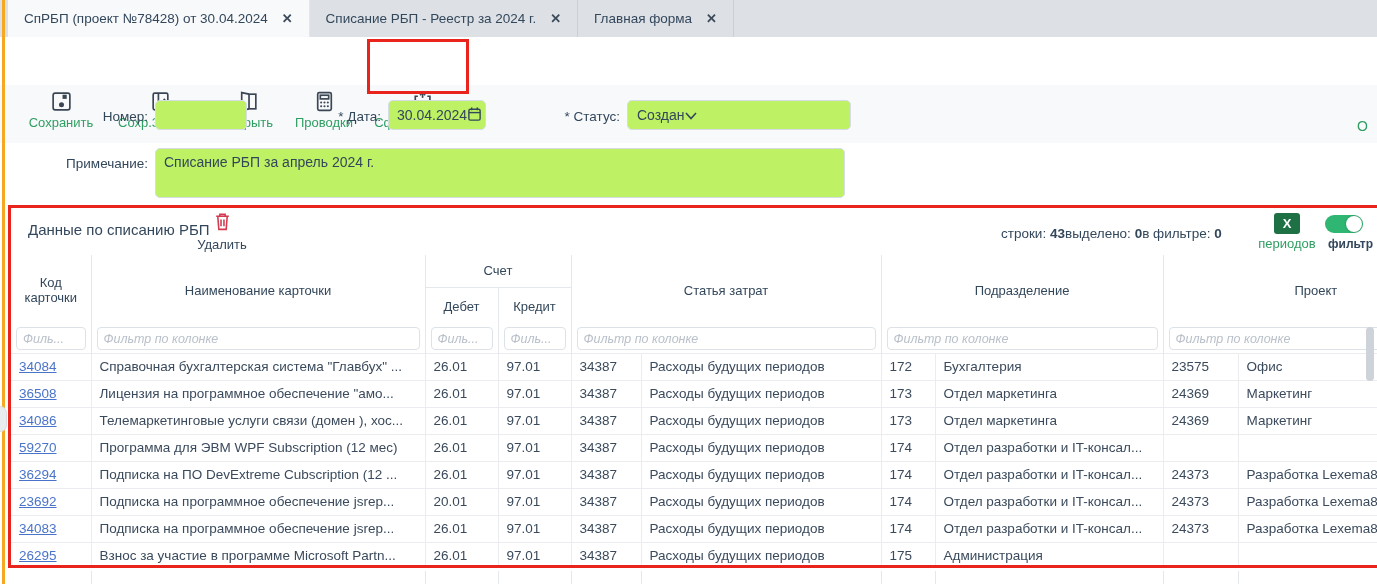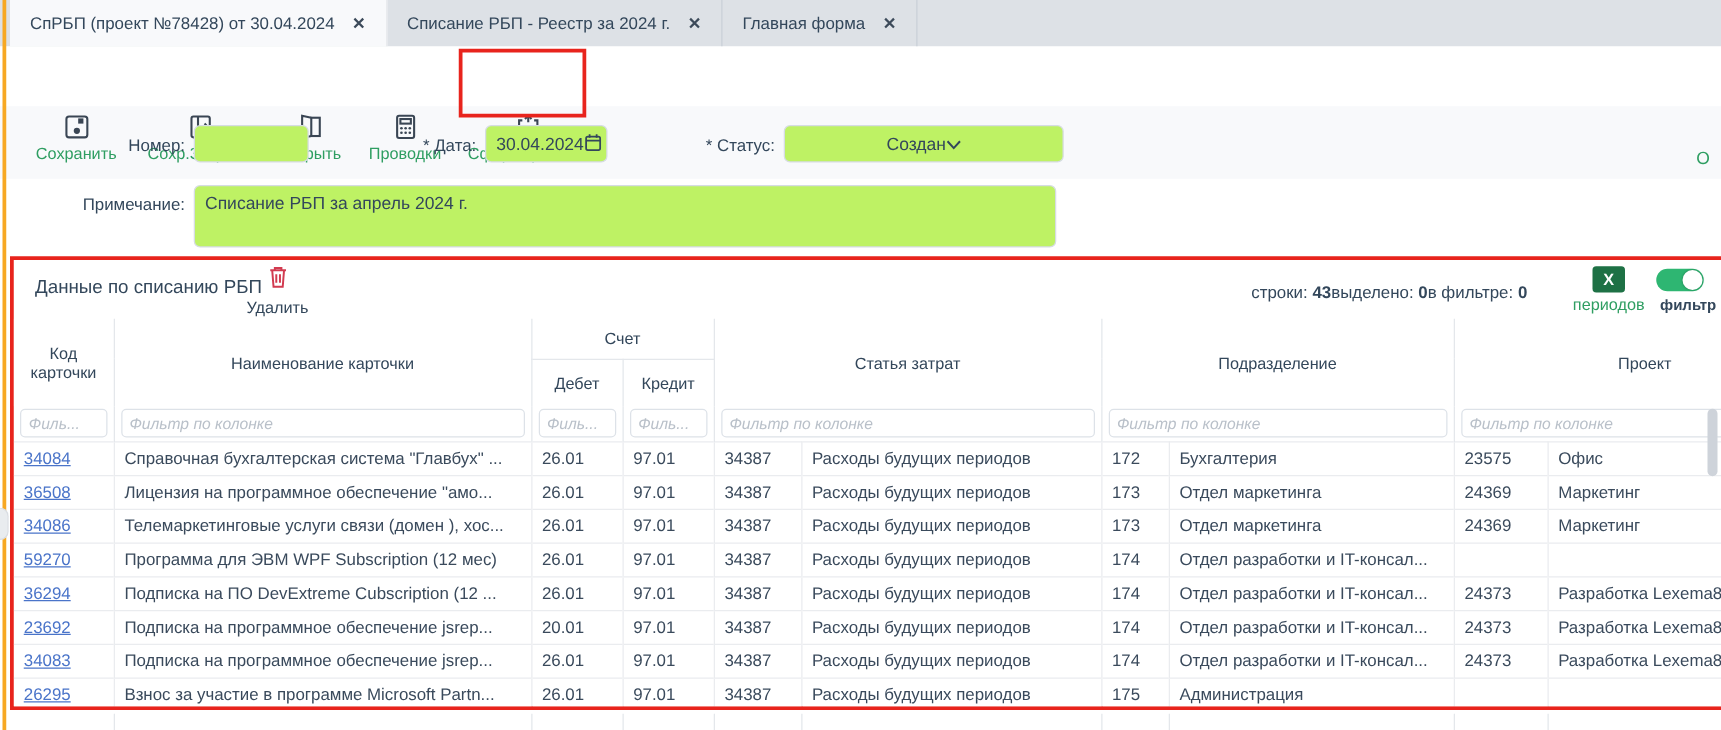--- a/index.html
+++ b/index.html
@@ -33,21 +33,21 @@
 
   
   .flabel { position:absolute; font-size:13.5px; color:#33475b; text-align:right; white-space:nowrap; }
   .f-number-label { left:60px;  top:109px; width:88px; }
   .f-date-label   { left:295px; top:109px; width:86px; }
   .f-status-label { left:534px; top:109px; width:86px; }
   .f-note-label   { left:38px;  top:156px; width:110px; }
   .fctl { position:absolute; border:1px solid #d6dce3; border-radius:5px; background:#bef264; font-size:14px; color:#33475b; font-family:"Liberation Sans",sans-serif; }
   .f-number { left:155px; top:100px; width:92px;  height:30px; padding:0 8px; }
   .f-date   { left:388px; top:100px; width:98px;  height:30px; display:flex; align-items:center; justify-content:space-between; padding:0 7px 0 8px; }
-  .f-status { left:627px; top:100px; width:224px; height:30px; display:flex; align-items:center; justify-content:center; padding:0 9px; }
+  .f-status { left:627px; top:100px; width:224px; height:30px; display:flex; align-items:center; justify-content:flex-start; padding:0 9px; }
   .f-note   { left:155px; top:148px; width:690px; height:50px; padding:5px 8px; resize:none; overflow:hidden; }
 
   
   .panel { position:absolute; left:8px; top:205px; width:1400px; height:363px; border:3px solid #e8241d; background:#fff; overflow:hidden; }
   .panel-title { position:absolute; left:17px; top:13px; font-size:15px; color:#33475b; white-space:nowrap; }
   .delete-btn { position:absolute; left:182px; top:3px; width:58px; display:flex; flex-direction:column; align-items:center; gap:1px; cursor:pointer; }
   .delete-btn .lbl { font-size:13px; color:#33475b; }
   .stats { position:absolute; left:990px; top:18px; display:flex; font-size:13.5px; color:#33475b; white-space:nowrap; }
   .stats b { font-weight:bold; }
   .excel { position:absolute; left:1248px; top:5px; width:56px; display:flex; flex-direction:column; align-items:center; gap:2px; cursor:pointer; }

